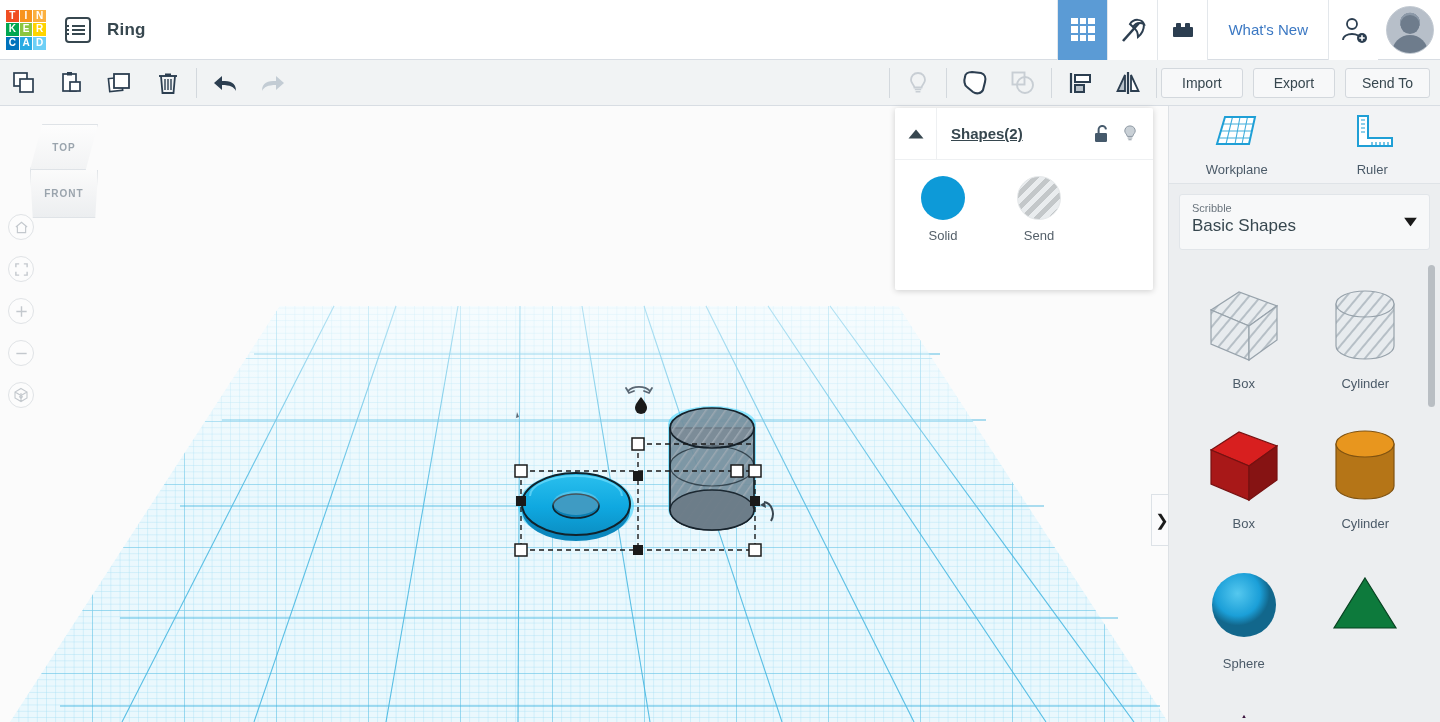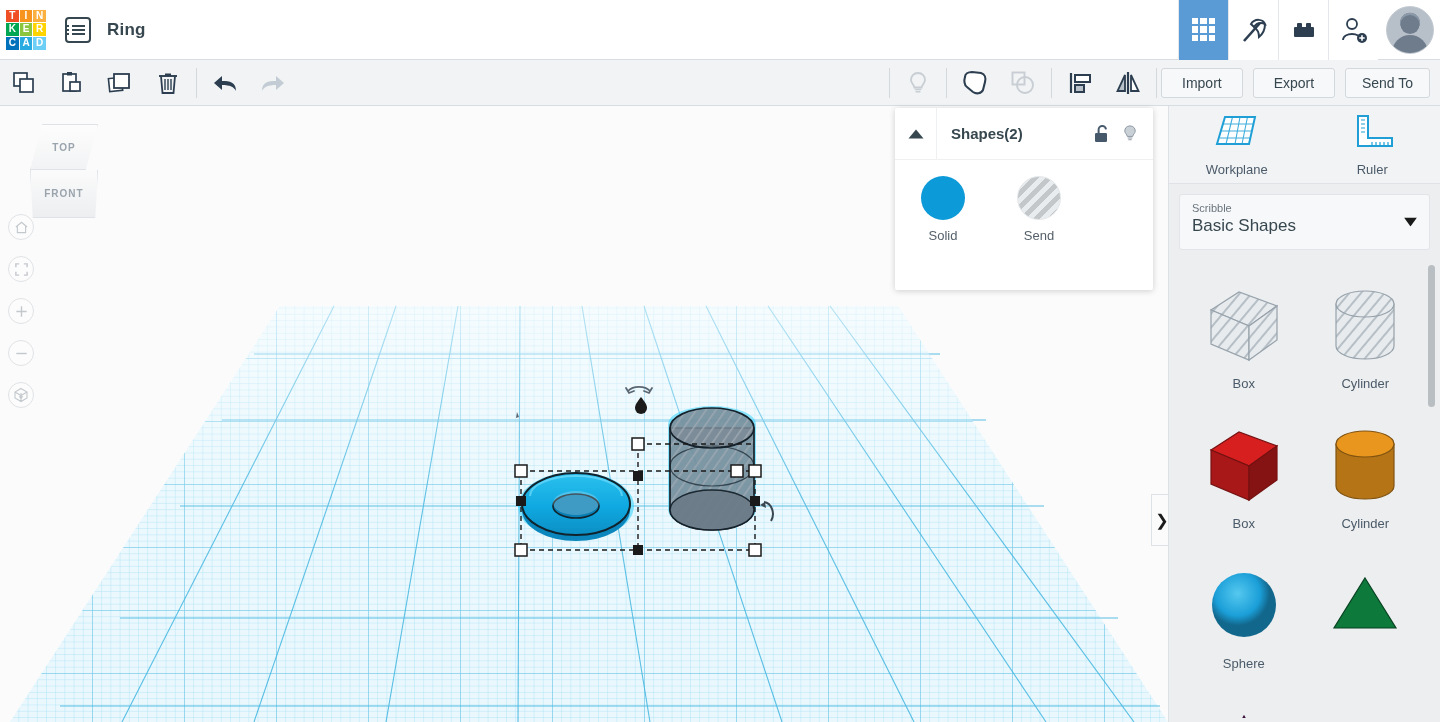--- a/index.html
+++ b/index.html
@@ -119,21 +119,21 @@
   
   .shapes-panel {
     position: absolute; left: 895px; top: 108px; width: 258px; height: 182px;
     background: #ffffff; box-shadow: 0 1px 6px rgba(0,0,0,.18); border-radius: 2px;
   }
   .sp-head { height: 52px; display:flex; align-items:center; border-bottom:1px solid #eef0f2; }
   .sp-collapse {
     width: 42px; height: 52px; display:flex; align-items:center; justify-content:center;
     border-right:1px solid #eef0f2; cursor:pointer;
   }
-  .sp-title { font-size:15px; font-weight:bold; color:#37474f; margin-left:14px; }
+  .sp-title { font-size:15px; font-weight:bold; color:#37474f; margin-left:14px;text-decoration:underline; }
   .sp-icons { margin-left:auto; display:flex; gap:10px; padding-right:14px; }
   .sp-body { display:flex; padding: 16px 12px 0 0; justify-content: flex-start; }
   .sp-opt { width: 96px; text-align:center; cursor:pointer; }
   .swatch { width:44px; height:44px; border-radius:50%; margin:0 auto 8px; }
   .sw-solid { background:#0d9ad8; }
   .sw-hole {
     background: repeating-linear-gradient(135deg,#c3c7c9 0 5px,#e9ecee 5px 10px);
     border:1px solid #e4e7e9;
   }
   .sp-lbl { font-size:13px; color:#55606a; }
@@ -216,20 +216,21 @@
           <path d="M15 12 C18 14, 20 18, 20 22 C25 18, 26 12, 26 9" fill="none" stroke="#2c3e50" stroke-width="2"></path>
         </svg>
       </div>
       <div class="tr-btn">
         <svg width="30" height="30" viewBox="0 0 30 30">
           <rect x="5" y="12" width="20" height="10" rx="1" fill="#2c3e50"></rect>
           <rect x="8" y="8" width="5" height="5" rx="1" fill="#2c3e50"></rect>
           <rect x="17" y="8" width="5" height="5" rx="1" fill="#2c3e50"></rect>
         </svg>
       </div>
+      <div class="whatsnew">What's New</div>
       <div class="tr-btn">
         <svg width="30" height="30" viewBox="0 0 30 30">
           <circle cx="13" cy="9" r="5" fill="none" stroke="#2c3e50" stroke-width="1.8"></circle>
           <path d="M4 25 C4 17, 22 17, 22 25" fill="none" stroke="#2c3e50" stroke-width="1.8"></path>
           <circle cx="23" cy="23" r="5" fill="#2c3e50"></circle>
           <path d="M23 20.3 V25.7 M20.3 23 H25.7" stroke="#fff" stroke-width="1.6"></path>
         </svg>
       </div>
       <div class="avatar"></div>
     </div>

